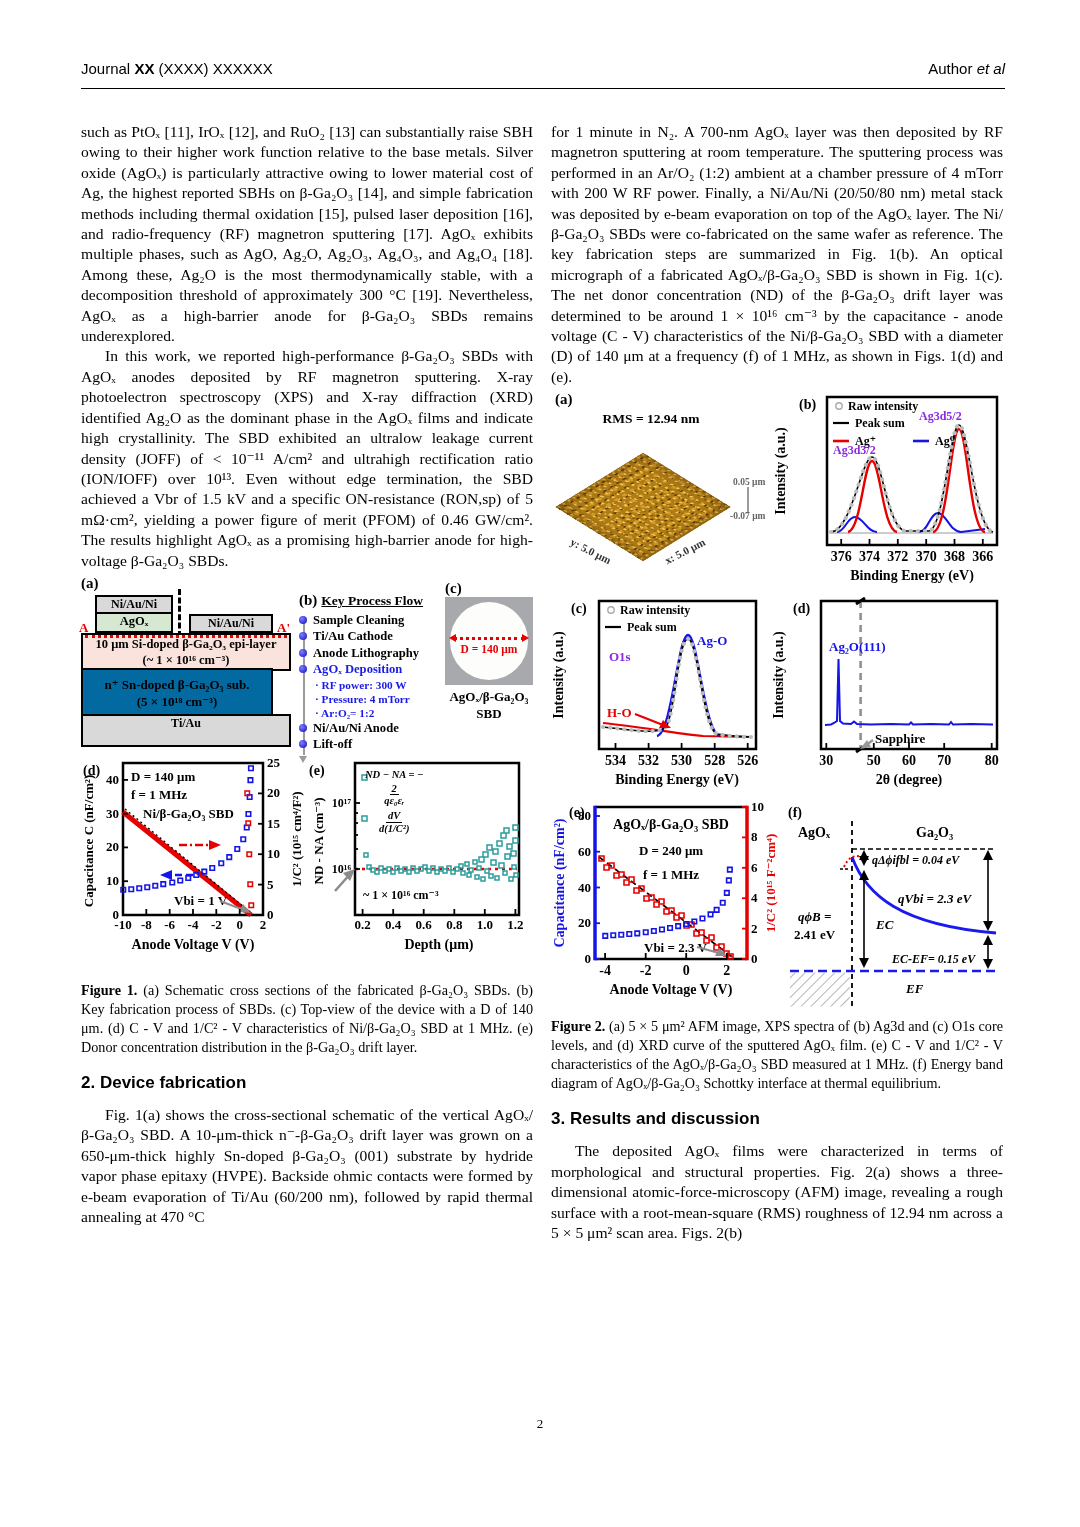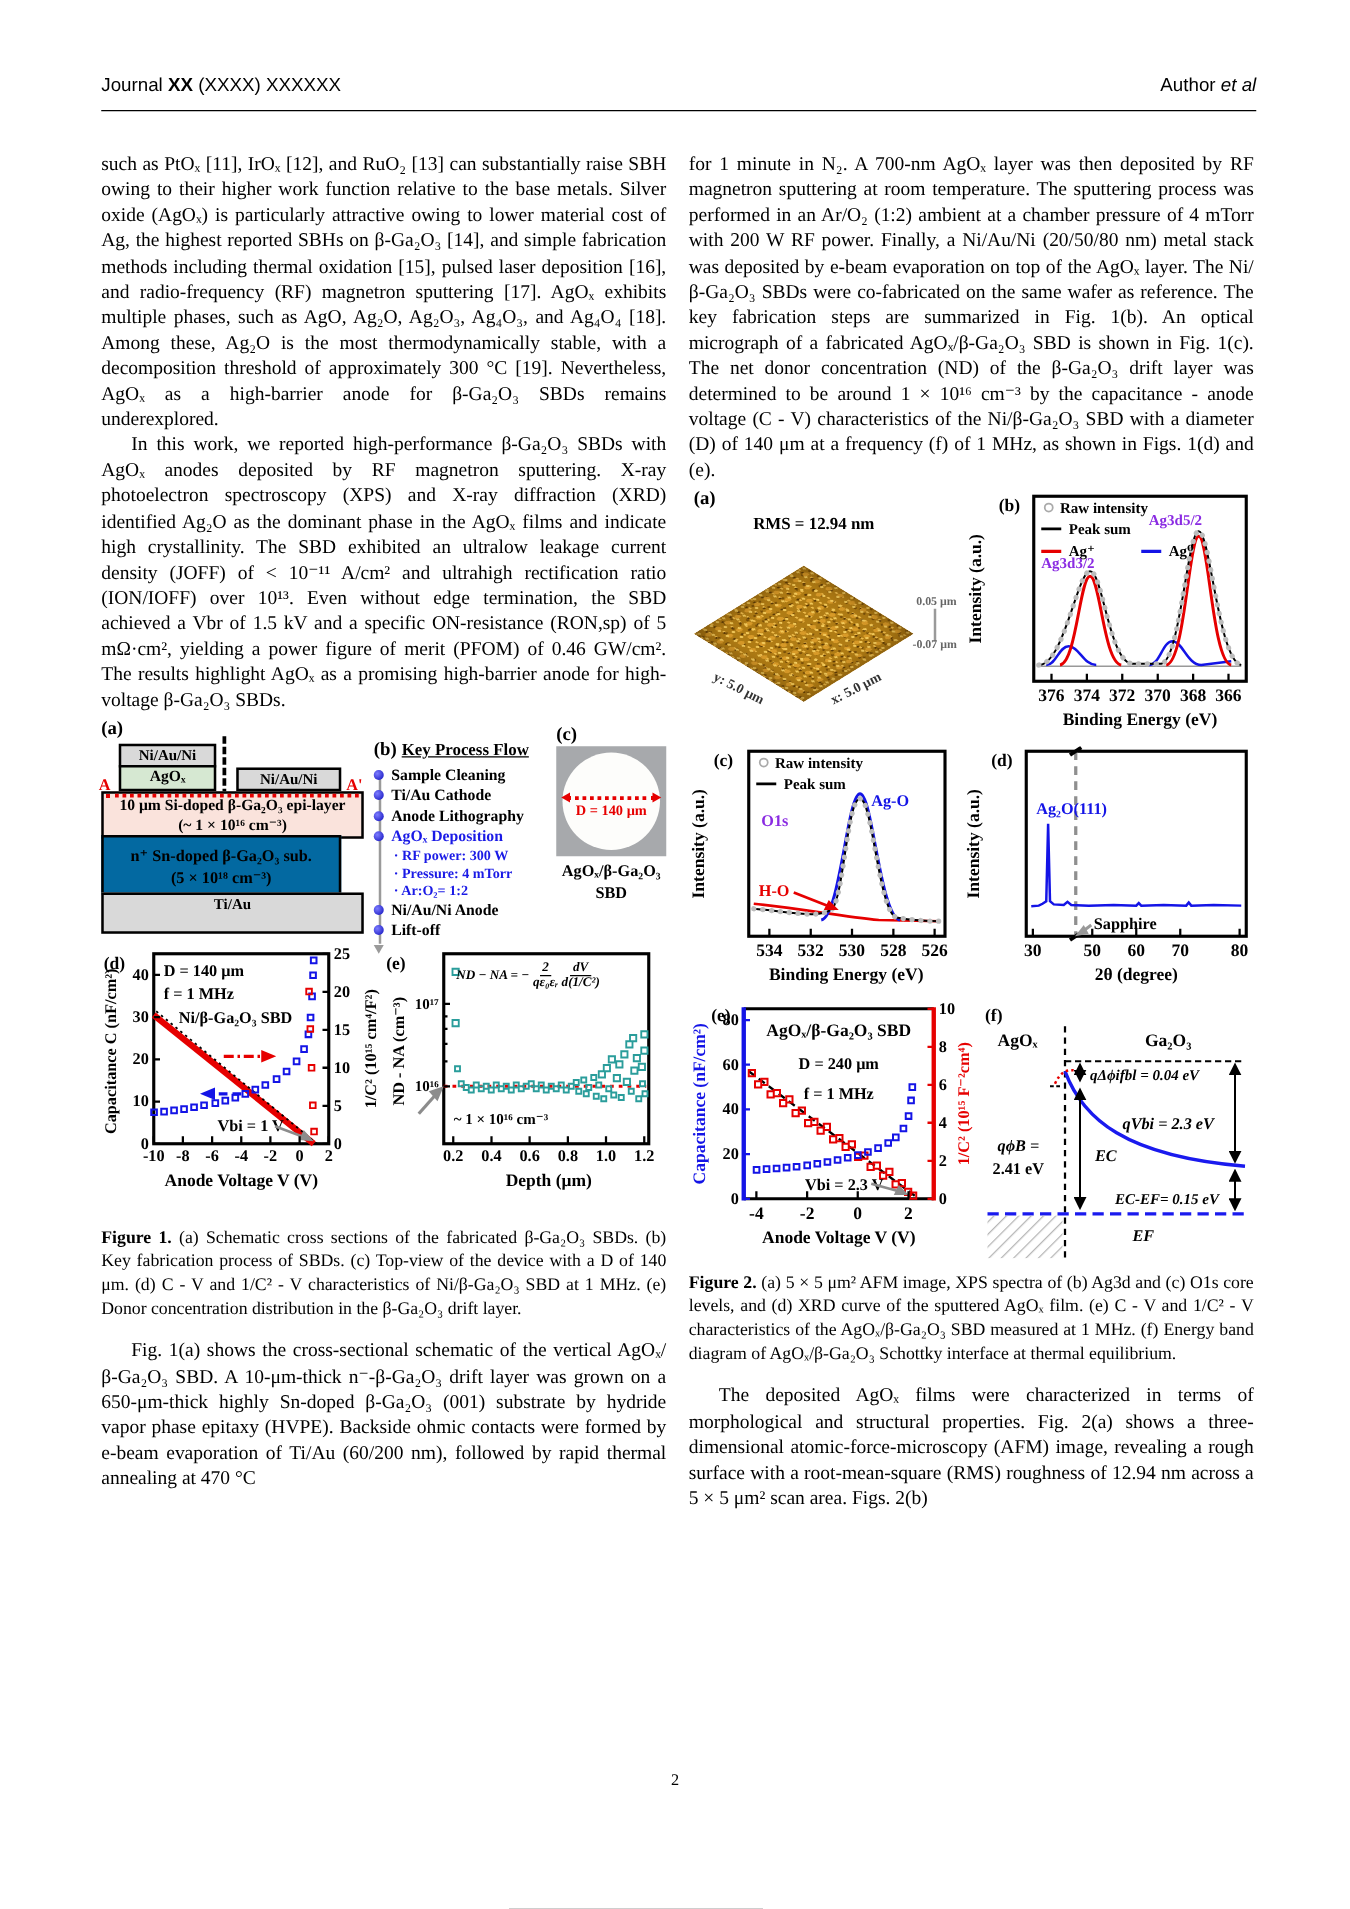--- a/index.html
+++ b/index.html
@@ -55,21 +55,21 @@
   .f1c .darrow{position:absolute;left:8px;right:8px;top:40px;border-top:3.5px dotted #e60000;}
   .f1c .darrow:before,.f1c .darrow:after{content:"";position:absolute;top:-5.5px;width:0;height:0;
        border-top:4px solid transparent;border-bottom:4px solid transparent;}
   .f1c .darrow:before{left:-4px;border-right:7px solid #e60000;}
   .f1c .darrow:after{right:-4px;border-left:7px solid #e60000;}
   .f1c .dlabel{position:absolute;left:0;right:0;top:46px;text-align:center;color:#e60000;font-weight:bold;font-size:11.5px;}
   .f1c .cap{position:absolute;left:-12px;width:112px;text-align:center;font-weight:bold;font-size:13px;}
   .f1d{position:absolute;left:0;top:178px;width:228px;height:216px;}
   .f1e{position:absolute;left:228px;top:178px;width:224px;height:216px;}
   .f1e .eq{position:absolute;left:56px;top:12px;display:flex;align-items:center;gap:3px;
-           font-size:10.5px;font-weight:bold;font-style:italic;white-space:nowrap;}
+           font-size:10.5px;font-weight:bold;font-style:italic;white-space:nowrap;flex-direction:column;}
   .fr{display:inline-flex;flex-direction:column;align-items:center;line-height:1.1;}
   .fr .nu{border-bottom:1.2px solid #000;padding:0 2px;}
   
   #fig2{height:618px;margin-top:6px;}
   .f2a{position:absolute;left:0;top:0;width:216px;height:200px;}
   .f2a .rms{position:absolute;left:0;width:200px;top:18px;text-align:center;font-weight:bold;font-size:13.5px;}
   .f2a .diamond{position:absolute;left:30px;top:52px;width:124px;height:124px;
         transform:scaleY(0.62) rotate(45deg);transform-origin:center;
         background-color:#b07c14;
         background-image:
@@ -278,20 +278,21 @@
           <span class="fr">
               <span class="nu">dV</span>
               <span>d(1/C²)</span>
             </span>
         </div>
       </div>
     </div>
 
     <p class="caption"><span class="lead">Figure 1.</span><span> (a) Schematic cross sections of the fabricated β-Ga₂O₃ SBDs. (b) Key fabrication process of SBDs. (c) Top-view of the device with a D of 140 μm. (d) C - V and 1/C² - V characteristics of Ni/β-Ga₂O₃ SBD at 1 MHz. (e) Donor concentration distribution in the β-Ga₂O₃ drift layer.</span></p>
 
+    <h2 class="sec">2. Device fabrication</h2>
     <p class="body indent">Fig. 1(a) shows the cross-sectional schematic of the vertical AgOₓ/β-Ga₂O₃ SBD. A 10-μm-thick n⁻-β-Ga₂O₃ drift layer was grown on a 650-μm-thick highly Sn-doped β-Ga₂O₃ (001) substrate by hydride vapor phase epitaxy (HVPE). Backside ohmic contacts were formed by e-beam evaporation of Ti/Au (60/200 nm), followed by rapid thermal annealing at 470 °C</p>
   </div>
 
   <div class="col col-right">
     <p class="body">for 1 minute in N₂. A 700-nm AgOₓ layer was then deposited by RF magnetron sputtering at room temperature. The sputtering process was performed in an Ar/O₂ (1:2) ambient at a chamber pressure of 4 mTorr with 200 W RF power. Finally, a Ni/Au/Ni (20/50/80 nm) metal stack was deposited by e-beam evaporation on top of the AgOₓ layer. The Ni/β-Ga₂O₃ SBDs were co-fabricated on the same wafer as reference. The key fabrication steps are summarized in Fig. 1(b). An optical micrograph of a fabricated AgOₓ/β-Ga₂O₃ SBD is shown in Fig. 1(c). The net donor concentration (ND) of the β-Ga₂O₃ drift layer was determined to be around 1 × 10¹⁶ cm⁻³ by the capacitance - anode voltage (C - V) characteristics of the Ni/β-Ga₂O₃ SBD with a diameter (D) of 140 μm at a frequency (f) of 1 MHz, as shown in Figs. 1(d) and (e).</p>
 
     <div id="fig2" class="fig">
 
       <div class="f2a">
         <span class="plab" style="position:absolute;left:4px;top:-2px;">(a)</span>
@@ -537,17 +538,18 @@
           <text x="6" y="138" class="t13">2.41 eV</text>
           <text x="88" y="128" class="t13" font-style="italic" fill="#1a1aee">EC</text>
           <text x="104" y="162" class="t12" font-style="italic">EC-EF= 0.15 eV</text>
           <text x="118" y="192" class="t13" font-style="italic" fill="#1a1aee">EF</text>
         </svg>
       </div>
     </div>
 
     <p class="caption"><span class="lead">Figure 2.</span><span> (a) 5 × 5 μm² AFM image, XPS spectra of (b) Ag3d and (c) O1s core levels, and (d) XRD curve of the sputtered AgOₓ film. (e) C - V and 1/C² - V characteristics of the AgOₓ/β-Ga₂O₃ SBD measured at 1 MHz. (f) Energy band diagram of AgOₓ/β-Ga₂O₃ Schottky interface at thermal equilibrium.</span></p>
 
+    <h2 class="sec">3. Results and discussion</h2>
     <p class="body indent">The deposited AgOₓ films were characterized in terms of morphological and structural properties. Fig. 2(a) shows a three-dimensional atomic-force-microscopy (AFM) image, revealing a rough surface with a root-mean-square (RMS) roughness of 12.94 nm across a 5 × 5 μm² scan area. Figs. 2(b)</p>
   </div>
 
   <div class="pageno">2</div>
 </div>
 
 </body></html>

